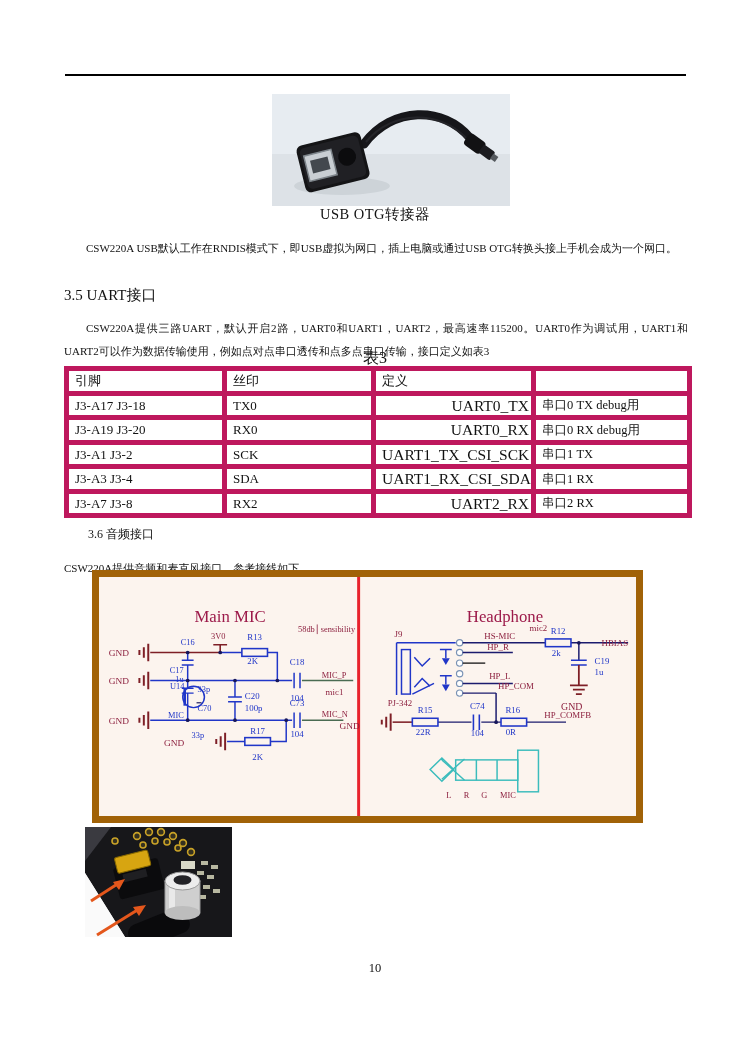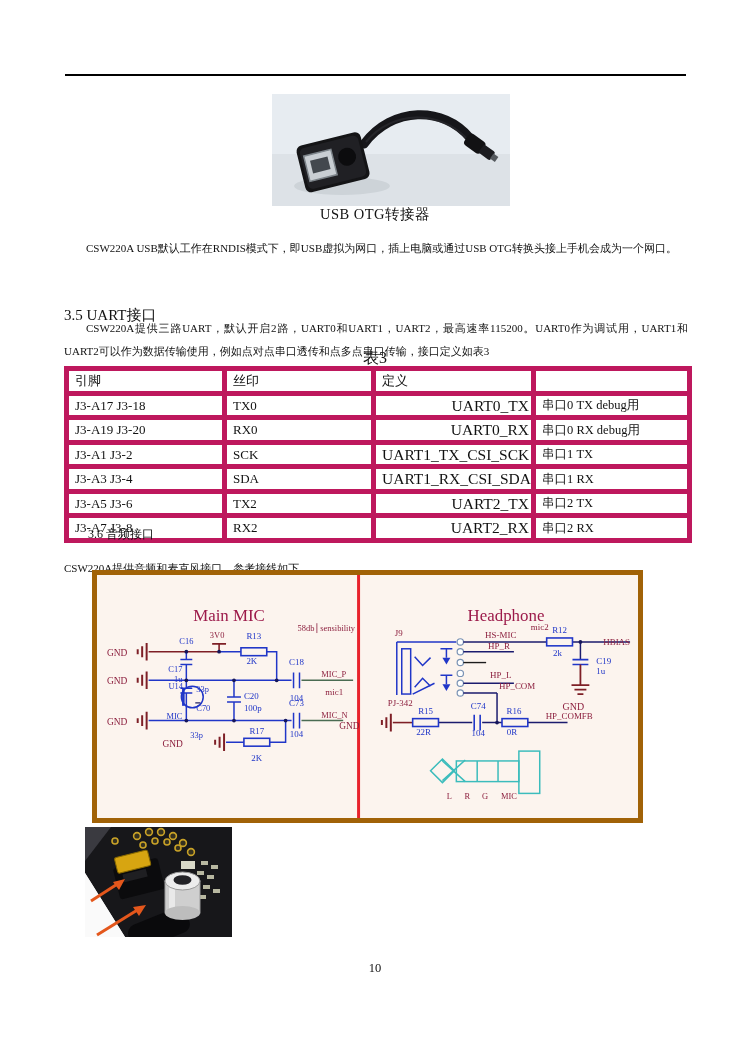--- a/index.html
+++ b/index.html
@@ -8,40 +8,40 @@
     font-family:"Liberation Serif","DejaVu Sans",serif;color:#111;
     overflow:hidden;
   }
   .abs{position:absolute;}
   #top-rule{left:65px;top:74px;width:621px;height:2px;background:#000;}
   #usb-photo{left:272px;top:94px;width:238px;height:112px;background:#e7ebf0;}
   #usb-caption{left:0;top:205px;width:750px;text-align:center;font-size:14.5px;letter-spacing:.5px;}
   .para{left:64px;width:624px;font-size:11px;line-height:23px;text-align:justify;}
   .indent{text-indent:2em;}
   #para-usb{top:226px;}
-  #h35{left:64px;top:286px;font-size:15px;margin-top:20px;}
+  #h35{left:64px;top:286px;font-size:15px;}
   #para-uart{top:306px;}
   #tbl-caption{left:0;top:348px;width:750px;text-align:center;font-size:16px;}
   #uart-table{left:64px;top:366px;border-collapse:collapse;table-layout:fixed;width:623px;}
   #uart-table col:nth-child(1){width:158px;}
   #uart-table col:nth-child(2){width:149px;}
   #uart-table col:nth-child(3){width:160px;}
   #uart-table col:nth-child(4){width:156px;}
   #uart-table th,#uart-table td{
     border:5px solid #be185d;font-weight:normal;text-align:left;
     height:19.5px;padding:0 2px 0 6px;font-size:13px;line-height:1;
     overflow:hidden;white-space:nowrap;
   }
   #uart-table td.def{font-family:"Liberation Serif",serif;font-size:15.5px;text-align:right;}
   #uart-table td.note{font-size:12.5px;}
   #h36{left:88px;top:526px;font-size:12px;}
   #para-audio{top:546px;}
   #schematic{
     left:92px;top:570px;width:551px;height:253px;box-sizing:border-box;
-    border:5px solid #a16207;background:#fcf4ee;
+    border:7px solid #a16207;background:#fcf4ee;
   }
   #schematic svg{display:block;width:100%;height:100%;}
   .sl{font-family:"Liberation Serif",serif;}
   .sl.ref{fill:#2036c8;}
   .sl.net{fill:#8c1f3e;}
   .sl.title{fill:#9c1a4a;}
   #board-photo{left:85px;top:827px;width:147px;height:110px;}
   #page-num{left:0;top:961px;width:750px;text-align:center;font-size:12.5px;font-family:"Liberation Serif",serif;}
   svg text{user-select:none;}
 </style>
@@ -112,26 +112,20 @@
         <td>J3-A1 J3-2</td>
         <td>SCK</td>
         <td class="def">UART1_TX_CSI_SCK</td>
         <td class="note">串口1 TX</td>
       </tr>
       <tr>
         <td>J3-A3 J3-4</td>
         <td>SDA</td>
         <td class="def">UART1_RX_CSI_SDA</td>
         <td class="note">串口1 RX</td>
-      </tr>
-      <tr>
-        <td>J3-A5 J3-6</td>
-        <td>TX2</td>
-        <td class="def">UART2_TX</td>
-        <td class="note">串口2 TX</td>
       </tr>
       <tr>
         <td>J3-A7 J3-8</td>
         <td>RX2</td>
         <td class="def">UART2_RX</td>
         <td class="note">串口2 RX</td>
       </tr>
     </tbody>
 </table>
 

